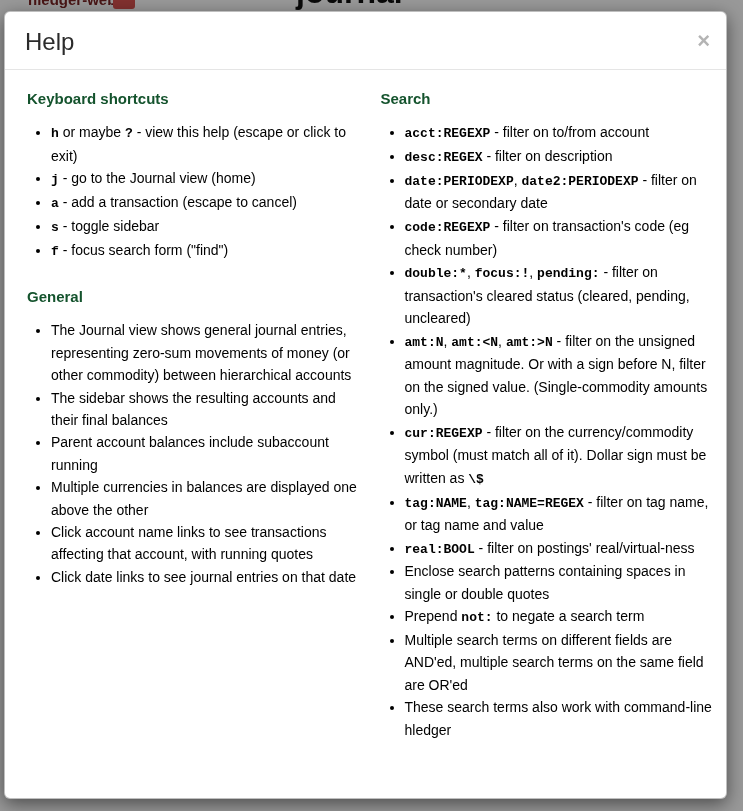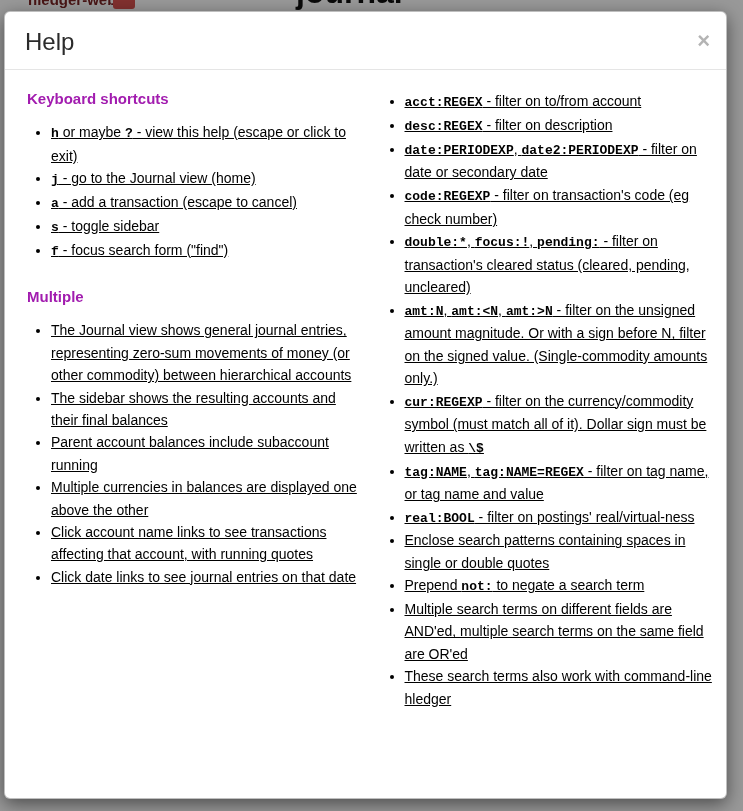--- a/index.html
+++ b/index.html
@@ -53,27 +53,27 @@
     font-size: 22px; font-weight: bold; line-height: 1;
     color: #b4b4b4;
     font-family: "Liberation Sans", sans-serif;
   }
   .modal-body { display: flex; padding: 20px 12px 16px 22px; }
   .col { flex: 1; min-width: 0; }
   .col-left  { padding-right: 22px; }
   .col-right { padding-right: 2px; }
 
   .sec {
-    font-size: 15px; font-weight: bold; color: #a21caf;
+    font-size: 15px; font-weight: bold; color: #14532d;
     margin: 0 0 13px 0; line-height: 18px;
   }
   .sec.later { margin-top: 26px; }
 
   ul { margin: 0; padding-left: 24px; list-style: disc; }
-  li { font-size: 14px; line-height: 1.6; color: #000; text-decoration: underline; }
+  li { font-size: 14px; line-height: 1.6; color: #000; }
   code {
     font-family: "Liberation Mono", "DejaVu Sans Mono", monospace;
     font-weight: bold; font-size: 13px; color: #000;
     background: none;
   }
 </style>
 </head>
 <body>
 
 <div class="page">
@@ -93,34 +93,35 @@
 
     <div class="col col-left">
       <h4 class="sec">Keyboard shortcuts</h4>
       <ul>
           <li><code>h</code> or maybe <code>?</code> - view this help (escape or click to exit)</li>
           <li><code>j</code> - go to the Journal view (home)</li>
           <li><code>a</code> - add a transaction (escape to cancel)</li>
           <li><code>s</code> - toggle sidebar</li>
           <li><code>f</code> - focus search form ("find")</li>
         </ul>
-      <h4 class="sec later">Multiple</h4>
+      <h4 class="sec later">General</h4>
       <ul>
           <li>The Journal view shows general journal entries, representing zero-sum movements of money (or other commodity) between hierarchical accounts</li>
           <li>The sidebar shows the resulting accounts and their final balances</li>
           <li>Parent account balances include subaccount running</li>
           <li>Multiple currencies in balances are displayed one above the other</li>
           <li>Click account name links to see transactions affecting that account, with running quotes</li>
           <li>Click date links to see journal entries on that date</li>
         </ul>
     </div>
 
     <div class="col col-right">
+      <h4 class="sec">Search</h4>
       <ul>
-          <li><code>acct:REGEX</code> - filter on to/from account</li>
+          <li><code>acct:REGEXP</code> - filter on to/from account</li>
           <li><code>desc:REGEX</code> - filter on description</li>
           <li><code>date:PERIODEXP</code>, <code>date2:PERIODEXP</code> - filter on date or secondary date</li>
           <li><code>code:REGEXP</code> - filter on transaction's code (eg check number)</li>
           <li><code>double:*</code>, <code>focus:!</code>, <code>pending:</code> - filter on transaction's cleared status (cleared, pending, uncleared)</li>
           <li><code>amt:N</code>, <code>amt:&lt;N</code>, <code>amt:&gt;N</code> - filter on the unsigned amount magnitude. Or with a sign before N, filter on the signed value. (Single-commodity amounts only.)</li>
           <li><code>cur:REGEXP</code> - filter on the currency/commodity symbol (must match all of it). Dollar sign must be written as <code>\$</code></li>
           <li><code>tag:NAME</code>, <code>tag:NAME=REGEX</code> - filter on tag name, or tag name and value</li>
           <li><code>real:BOOL</code> - filter on postings' real/virtual-ness</li>
           <li>Enclose search patterns containing spaces in single or double quotes</li>
           <li>Prepend <code>not:</code> to negate a search term</li>

